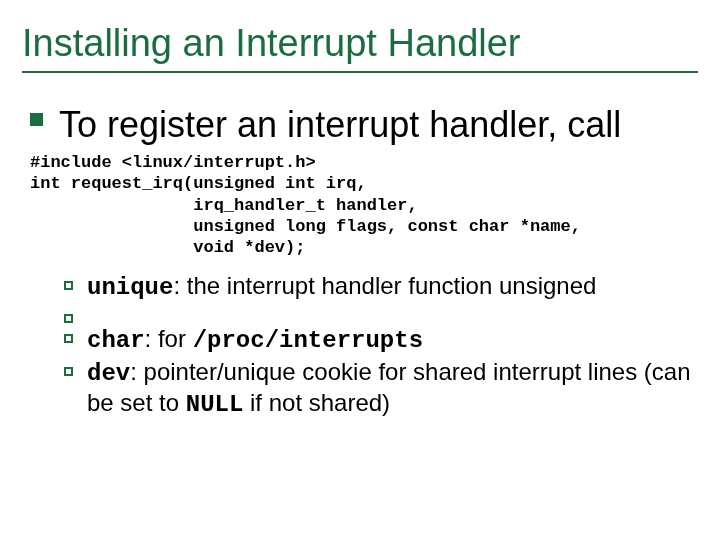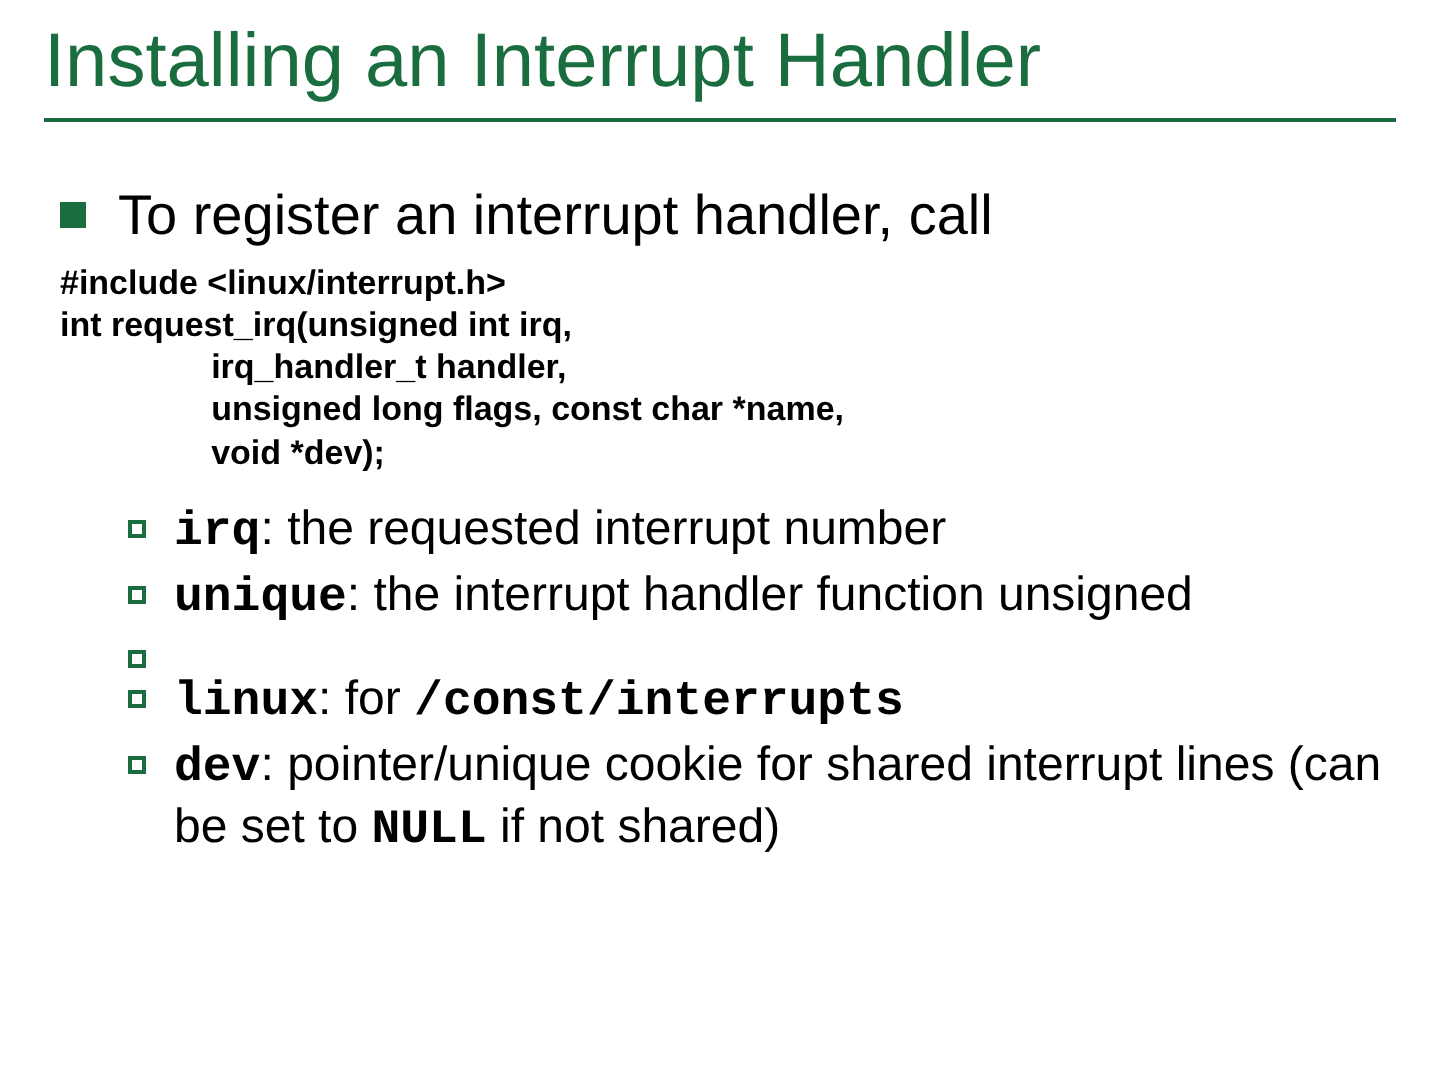--- a/index.html
+++ b/index.html
@@ -9,21 +9,21 @@
     height: 540px;
     background: #ffffff;
     font-family: Arial, Helvetica, sans-serif;
     color: #000000;
     overflow: hidden;
   }
   .slide {
     box-sizing: border-box;
     width: 720px;
     height: 540px;
-    padding: 10px 22px 20px 22px;
+    padding: 22px 22px 20px 22px;
     position: relative;
   }
   .title {
     font-size: 38px;
     color: #1a6d3f;
     font-weight: normal;
     margin: 0 0 6px 0;
     letter-spacing: 0px;
     white-space: nowrap;
   }
@@ -40,26 +40,26 @@
   }
   .lvl1 .bullet {
     width: 13px;
     height: 13px;
     background: #1a6d3f;
     margin-top: 10px;
     margin-right: 16px;
     flex: none;
   }
   .lvl1 .text {
-    font-size: 28px;
+    font-size: 36px;
     line-height: 1.2;
     text-align: center;
   }
   .code-block {
-    font-family: Liberation Sans, sans-serif;
+    font-family: Liberation Mono, monospace;
     font-weight: bold;
     font-size: 17px;
     white-space: pre;
     margin: 4px 0 14px 8px;
     line-height: 1.25;
   }
   .lvl2-list {
     margin-left: 42px;
   }
   .lvl2 {
@@ -100,42 +100,36 @@
   </div>
 
   <div class="code-block">#include &lt;linux/interrupt.h&gt;
 int request_irq(unsigned int irq,
                 irq_handler_t handler,
                 unsigned long flags, const char *name,
                 void *dev);</div>
 
   <div class="lvl2-list">
 
-    <div class="lvl2">
-      <div class="bullet"></div>
-      <div class="text">
-        <span class="mono">irq</span><span>:  </span><span>the requested interrupt number</span><span class="mono"></span><span></span>
-      </div>
-    </div>
 
     <div class="lvl2">
       <div class="bullet"></div>
       <div class="text">
         <span class="mono">unique</span><span>:  </span><span>the interrupt handler function unsigned</span><span class="mono"></span><span></span>
       </div>
     </div>
 
     <div class="lvl2">
       <div class="bullet"></div>
     </div>
 
     <div class="lvl2">
       <div class="bullet"></div>
       <div class="text">
-        <span class="mono">linux</span><span>:  </span><span>for </span><span class="mono">/const/interrupts</span><span></span>
+        <span class="mono">char</span><span>:  </span><span>for </span><span class="mono">/proc/interrupts</span><span></span>
       </div>
     </div>
 
     <div class="lvl2">
       <div class="bullet"></div>
       <div class="text">
         <span class="mono">dev</span><span>:  </span><span>pointer/unique cookie for shared interrupt lines (can be set to </span><span class="mono">NULL</span><span> if not shared)</span>
       </div>
     </div>
 

